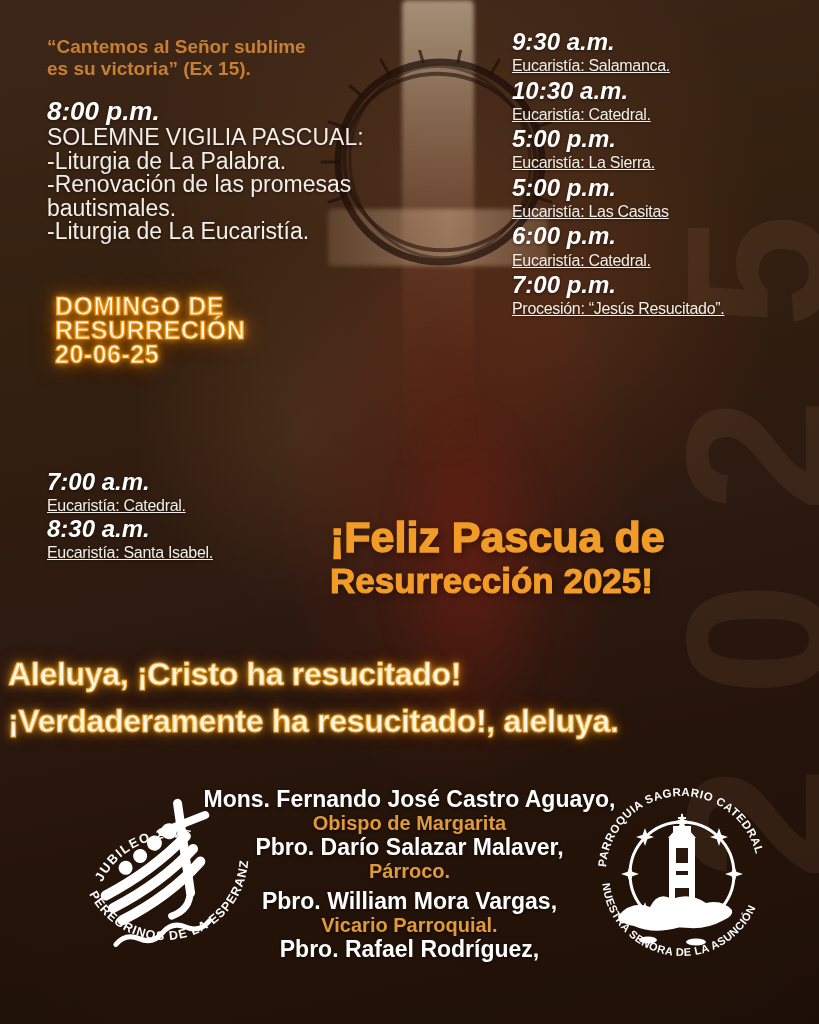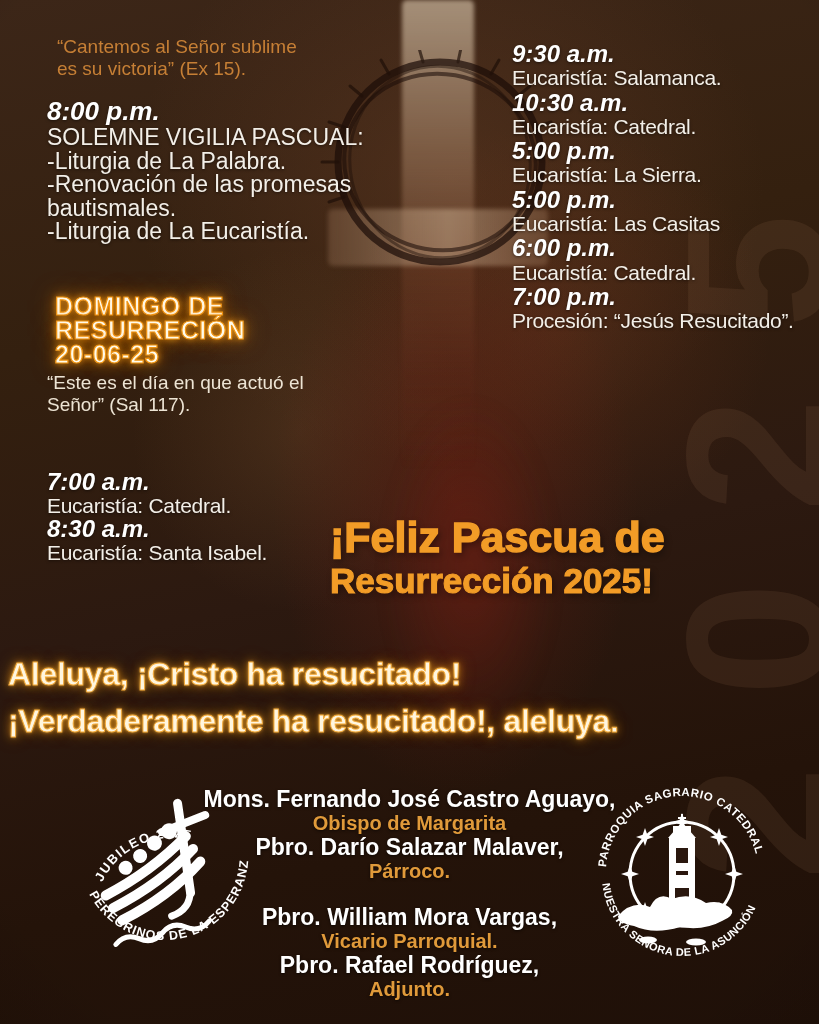--- a/index.html
+++ b/index.html
@@ -22,25 +22,25 @@
     background:linear-gradient(to right, rgba(168,128,98,.30), rgba(200,172,142,.52) 55%, rgba(168,128,98,.32));}
   .cross-red{left:385px;top:400px;width:170px;height:340px;filter:blur(9px);
     background:radial-gradient(closest-side, rgba(125,32,20,.40), transparent);}
   .crown{left:318px;top:50px;opacity:.88;}
   .vignette{left:0;top:0;width:819px;height:1024px;pointer-events:none;
     background:radial-gradient(120% 115% at 50% 45%, transparent 55%, rgba(10,4,2,.52) 100%);}
   .wm{top:50%;right:-448px;width:1024px;height:230px;margin-top:-115px;transform:rotate(-90deg);
     text-align:center;font-size:205px;font-weight:700;letter-spacing:70px;white-space:nowrap;
     color:rgba(198,152,108,.10);}
   
-  .quote-orange{color:#C67F35;font-size:19px;line-height:22px;font-weight:400;margin-left:10px;}
+  .quote-orange{color:#C67F35;font-size:19px;line-height:22px;font-weight:700;}
   .quote-cream{color:#EDE4D4;font-size:19px;line-height:22px;font-weight:400;}
   .sched{color:#F3EFE8;text-shadow:0 1px 3px rgba(0,0,0,.5);}
   .sched .t{font-weight:700;font-style:italic;font-size:24px;color:#FFFFFF;}
-  .sched .e{font-size:21px;letter-spacing:-.3px;}
+  .sched .e{font-size:16px;letter-spacing:-.3px;text-decoration:underline;}
   .vigil-list{color:#F3EFE8;font-size:23px;line-height:23.5px;width:345px;text-shadow:0 1px 3px rgba(0,0,0,.5);}
   .badge{font-size:25px;line-height:24px;font-weight:700;letter-spacing:.5px;color:#FFFBEA;
     -webkit-text-stroke:1.2px #EE9414;
     text-shadow:0 0 6px rgba(247,160,27,.95), 0 0 14px rgba(240,140,10,.8), 0 0 24px rgba(240,140,10,.55);padding-left:8px;}
   .greeting{left:330px;top:512px;width:430px;text-align:left;color:#F29C27;font-weight:700;
     text-shadow:2px 3px 7px rgba(0,0,0,.45);}
   .greeting .g1{font-size:43px;line-height:50px;-webkit-text-stroke:1.4px #F29C27;}
   .greeting .g2{font-size:35px;line-height:38px;-webkit-text-stroke:1.1px #F29C27;}
   .alleluia{left:8px;top:651px;width:819px;text-align:left;font-weight:700;color:#FFF6DF;
     font-size:32px;line-height:47px;letter-spacing:-.3px;
@@ -94,34 +94,30 @@
       <div>-Liturgia de La Eucaristía.</div>
     </div>
   </div>
 
   <div class="abs badge" style="left:47px;top:294px;">
     <div>DOMINGO DE</div>
     <div>RESURRECIÓN</div>
     <div>20-06-25</div>
   </div>
 
-  <div class="abs quote-cream" style="left:47px;top:372px;">
-    <div>“Este es el día en que actuó el</div>
-    <div>Señor” (Sal 117).</div>
-  </div>
 
 
   <div class="abs sched" style="left:47px;top:470px;line-height:23.5px;">
     <div class="t">7:00 a.m.</div>
     <div class="e">Eucaristía: Catedral.</div>
     <div class="t">8:30 a.m.</div>
     <div class="e">Eucaristía: Santa Isabel.</div>
   </div>
 
-  <div class="abs sched" style="left:512px;top:42px;line-height:24.3px;width:300px;">
+  <div class="abs sched" style="left:512px;top:30px;line-height:24.3px;width:300px;">
     <div class="t">9:30 a.m.</div>
     <div class="e">Eucaristía: Salamanca.</div>
     <div class="t">10:30 a.m.</div>
     <div class="e">Eucaristía: Catedral.</div>
     <div class="t">5:00 p.m.</div>
     <div class="e">Eucaristía: La Sierra.</div>
     <div class="t">5:00 p.m.</div>
     <div class="e">Eucaristía: Las Casitas</div>
     <div class="t">6:00 p.m.</div>
     <div class="e">Eucaristía: Catedral.</div>
@@ -137,24 +133,23 @@
   <div class="abs alleluia">
     <div>Aleluya, ¡Cristo ha resucitado!</div>
     <div>¡Verdaderamente ha resucitado!, aleluya.</div>
   </div>
 
   <div class="abs clergy">
     <div class="n">Mons. Fernando José Castro Aguayo,</div>
     <div class="r">Obispo de Margarita</div>
     <div class="n">Pbro. Darío Salazar Malaver,</div>
     <div class="r">Párroco.</div>
-    <div class="n" style="margin-top:22px;">Pbro. William Mora Vargas,</div>
+    <div class="n" style="margin-top:6px;">Pbro. William Mora Vargas,</div>
     <div class="r">Vicario Parroquial.</div>
     <div class="n">Pbro. Rafael Rodríguez,</div>
-    <div class="r">Adjunto.</div>
   </div>
 
   <svg class="abs" style="left:68px;top:778px;transform:rotate(-8deg);" width="200" height="210" viewBox="0 0 200 210">
     <defs>
       <path id="lt-top" d="M 28,108 A 78,78 0 0 1 172,108"></path>
       <path id="lt-bot" d="M 18,96 A 84,84 0 0 0 182,96"></path>
     </defs>
     <g fill="none" stroke="#FFFFFF" stroke-linecap="round" transform="rotate(-6 100 100)">
       <line x1="128" y1="30" x2="119" y2="120" stroke-width="9"></line>
       <line x1="106" y1="54" x2="152" y2="48" stroke-width="8"></line>

